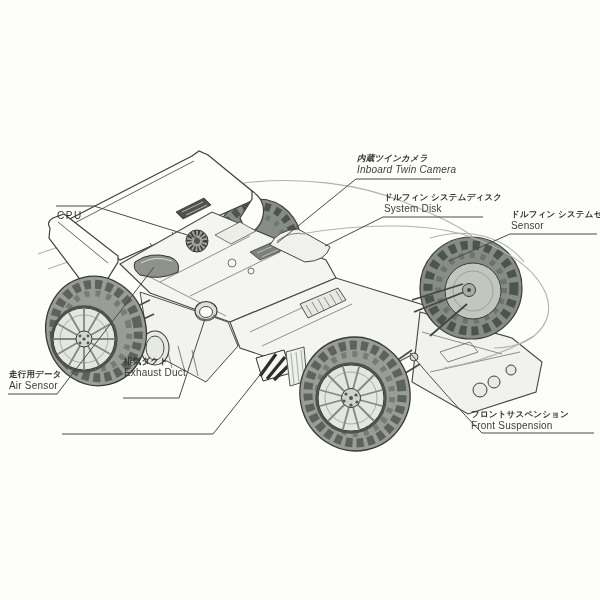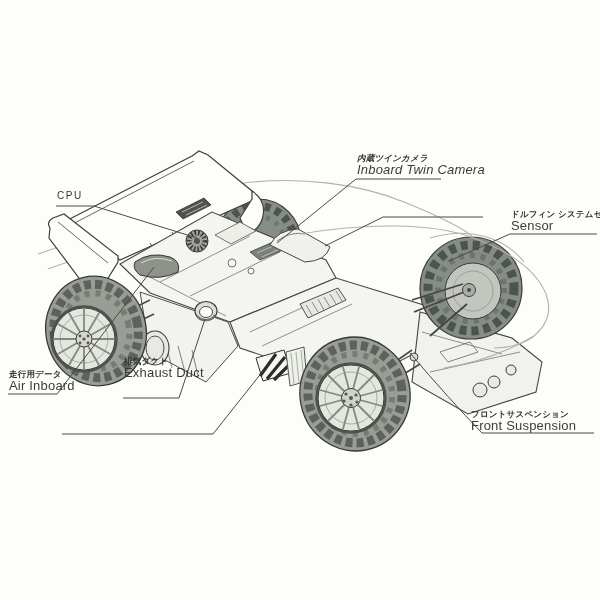--- a/index.html
+++ b/index.html
@@ -1,22 +1,22 @@
 <!DOCTYPE html>
 <html><head>
 <meta charset="utf-8">
 <style>
   html,body{margin:0;padding:0;background:#fbfbf9;}
   #page{position:relative;width:600px;height:600px;background:#fdfdfb;overflow:hidden;
         font-family:"Liberation Sans","DejaVu Sans",sans-serif;}
   #art{position:absolute;left:0;top:0;}
   .label{position:absolute;color:#333331;line-height:11px;white-space:nowrap;}
   .label .jp{font-size:8.5px;font-weight:600;letter-spacing:.2px;}
-  .label .en{font-size:13px;font-weight:400;letter-spacing:.2px;color:#3c3c3a;}
-  .label.cpu .jp{font-size:10px;font-weight:400;letter-spacing:1.5px;}
+  .label .en{font-size:10px;font-weight:400;letter-spacing:.2px;color:#3c3c3a;}
+  .label.cpu .jp{font-size:10px;font-weight:400;letter-spacing:1.5px;margin-top:20px;}
 </style>
 </head>
 <body>
 
 <div id="page">
 
 <svg id="art" width="600" height="600" viewBox="0 0 600 600">
 
   <g stroke="#b2b2ac" stroke-width="1.1" fill="none">
     <path d="M38,254 L244,183"></path>
@@ -201,29 +201,33 @@
 
   <div class="label cpu" style="left:57px;top:190px;">
     <div class="jp">CPU</div>
   </div>
 
   <div class="label" style="left:357px;top:153px;font-style:italic;">
     <div class="jp">内蔵ツインカメラ</div>
     <div class="en">Inboard Twin Camera</div>
   </div>
 
+  <div class="label" style="left:384px;top:192px;">
+    <div class="jp">ドルフィン システムディスク</div>
+    <div class="en">System Disk</div>
+  </div>
 
   <div class="label" style="left:511px;top:209px;">
     <div class="jp">ドルフィン システムセンサー</div>
     <div class="en">Sensor</div>
   </div>
 
   <div class="label" style="left:9px;top:369px;">
     <div class="jp">走行用データ</div>
-    <div class="en">Air Inboard</div>
+    <div class="en">Air Sensor</div>
   </div>
 
   <div class="label" style="left:124px;top:356px;">
     <div class="jp">排気ダクト</div>
     <div class="en">Exhaust Duct</div>
   </div>
 
 
   <div class="label" style="left:471px;top:409px;">
     <div class="jp">フロントサスペンション</div>

